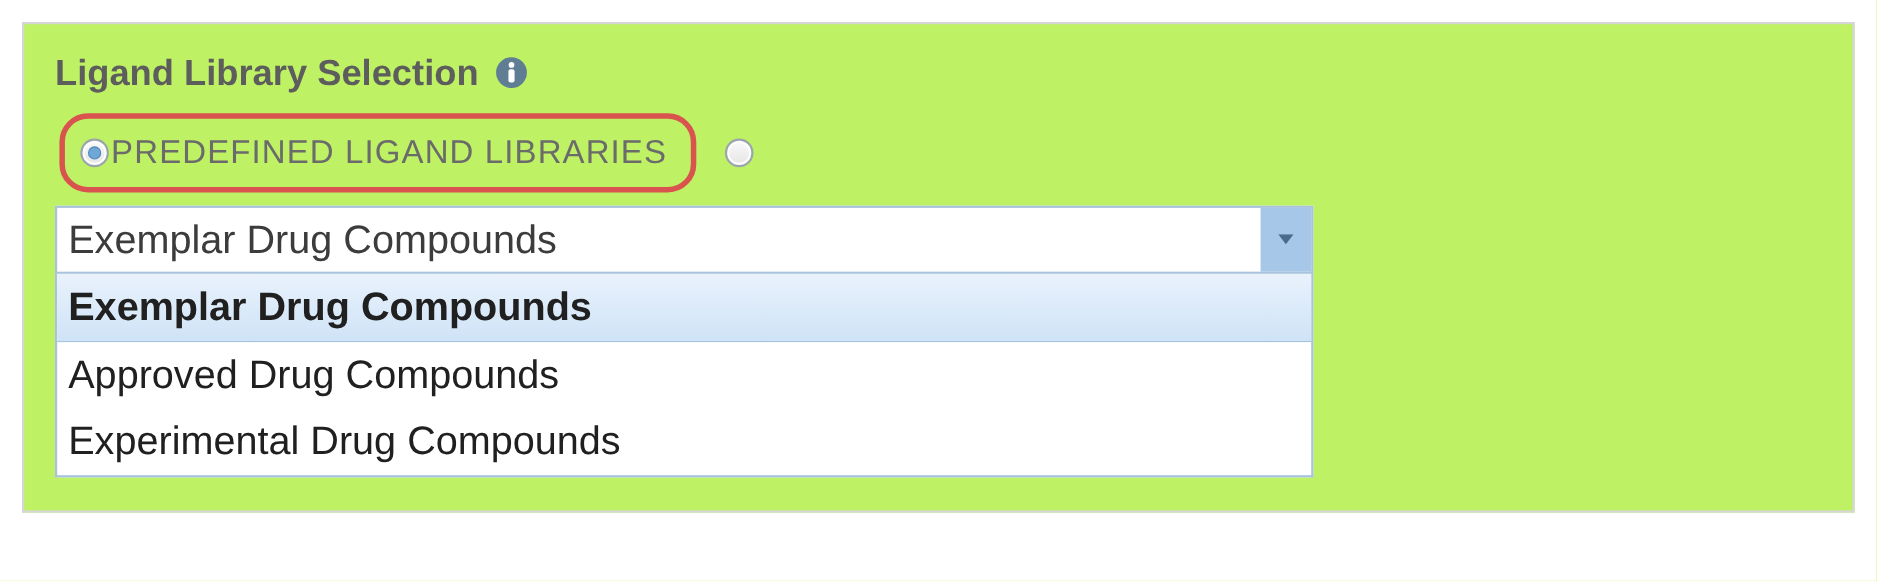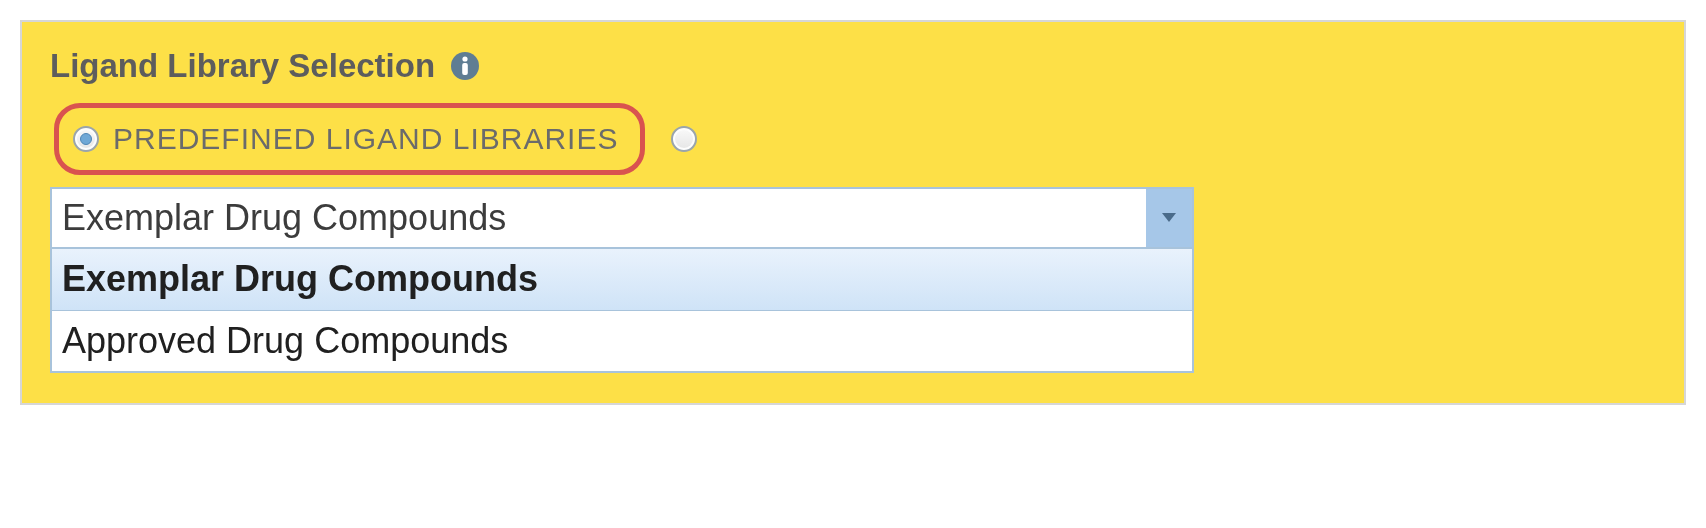--- a/index.html
+++ b/index.html
@@ -4,21 +4,21 @@
   <style>
     * { box-sizing: border-box; margin: 0; padding: 0; }
     body {
       font-family: Arial, Helvetica, sans-serif;
       background: #fff;
       padding: 20px;
     }
     .panel {
       width: 1666px;
       border: 2px solid #d6d6d6;
-      background: #fde047;
+      background: #bef264;
       padding: 25px 28px 30px 28px;
     }
     .section-header {
       display: flex;
       align-items: center;
       gap: 14px;
       margin-bottom: 18px;
     }
     .section-title {
       font-size: 33px;
@@ -37,21 +37,21 @@
     .radios-row {
       display: flex;
       align-items: center;
       gap: 18px;
       margin-bottom: 12px;
       padding-left: 4px;
     }
     .radio-option {
       display: flex;
       align-items: center;
-      gap: 14px;
+      gap: 2px;
       padding: 8px 14px 8px 8px;
     }
     .radio-option.highlighted {
       border: 5px solid #d9534f;
       border-radius: 26px;
       padding: 14px 22px 14px 14px;
     }
     .radio-button {
       position: relative;
       width: 26px;
@@ -162,16 +162,17 @@
       <div class="dropdown-value">Exemplar Drug Compounds</div>
       <div class="dropdown-arrow">
         <svg width="14" height="10" viewBox="0 0 14 10">
           <polygon points="0,0 14,0 7,9" fill="#4a6b8a"></polygon>
         </svg>
       </div>
     </div>
     <div class="dropdown-list">
       <div class="dropdown-item selected">Exemplar Drug Compounds</div>
       <div class="dropdown-item">Approved Drug Compounds</div>
+      <div class="dropdown-item">Experimental Drug Compounds</div>
     </div>
   </div>
 
 </div>
 
 </body></html>

